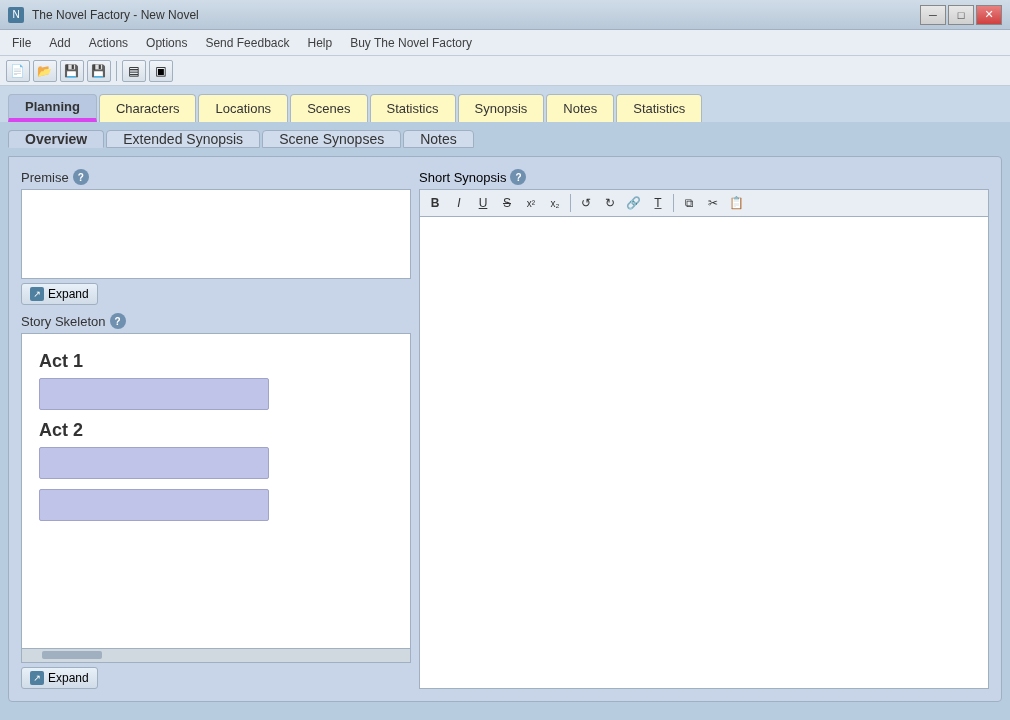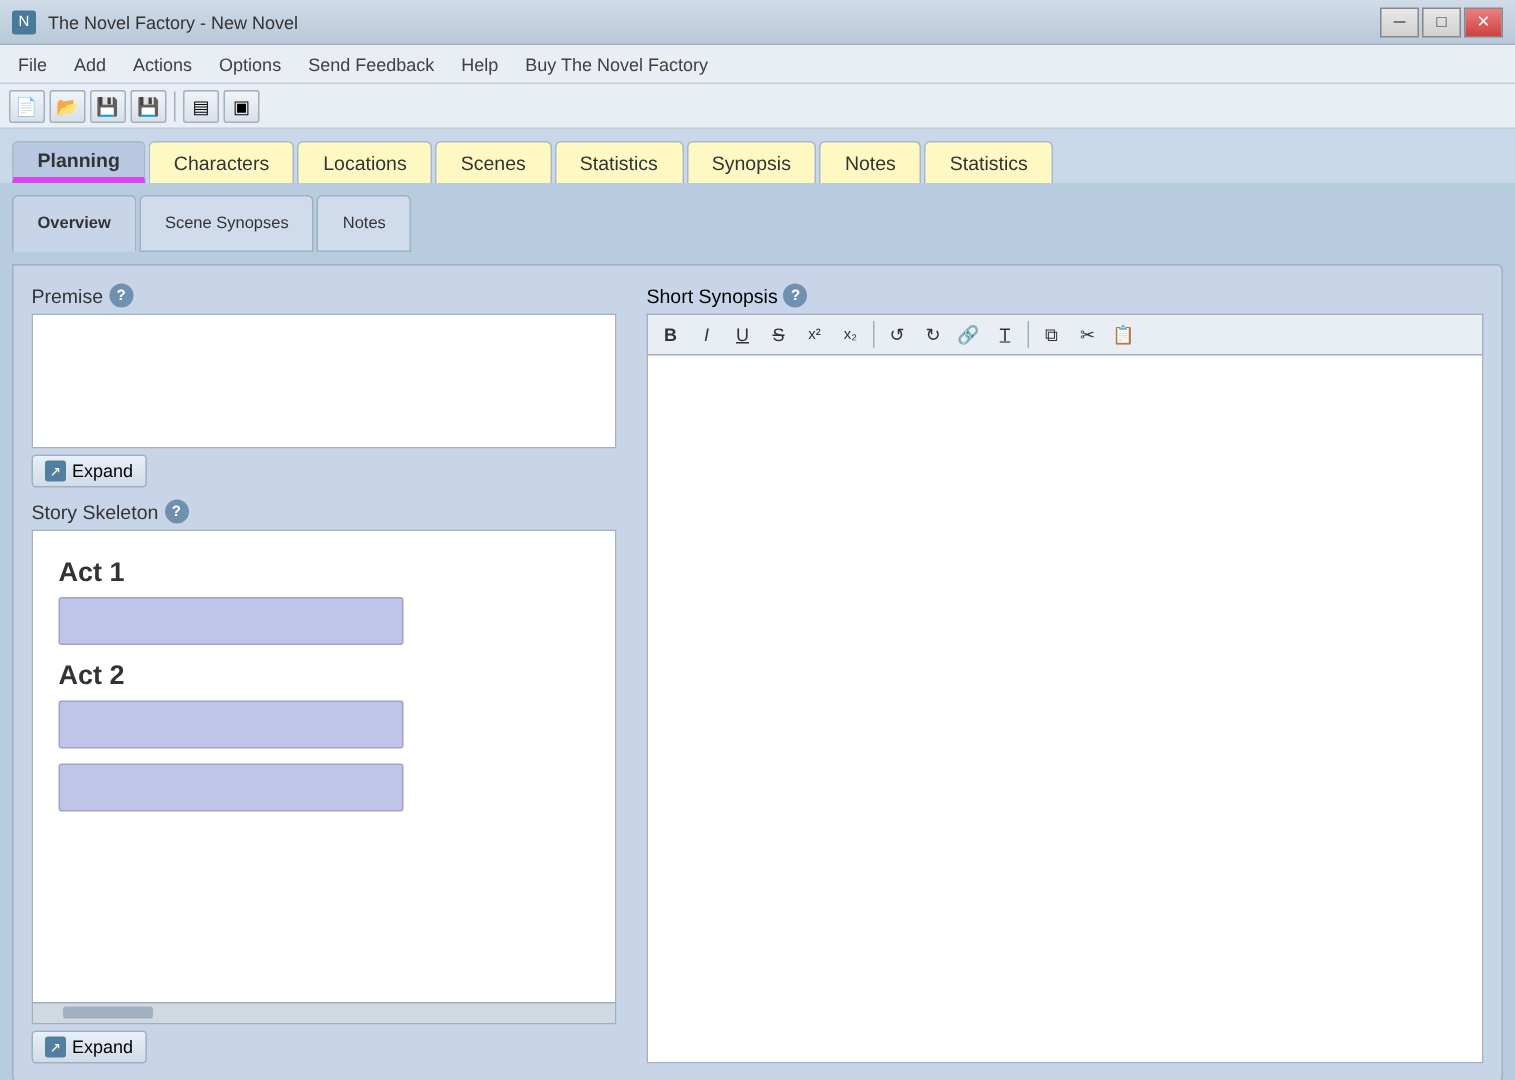--- a/index.html
+++ b/index.html
@@ -144,38 +144,38 @@
       height: calc(720px - 30px - 26px - 30px - 36px);
     }
 
     
     .sub-tabs {
       display: flex;
       gap: 2px;
       margin-bottom: 8px;
     }
     .sub-tab {
-      padding: 12px 16px;
-      cursor: pointer;
-      font-size: 11px;
+      padding: 0 16px;
+      cursor: pointer;
+      font-size: 14px;
       background: #d0dcec;
       border: 1px solid #a0b0c4;
       border-radius: 4px 4px 0 0;
       color: #333;
     }
     .sub-tab.active {
       background: #c8d4e8;
       border-bottom-color: #c8d4e8;
       font-weight: bold;
     }
 
     
     .panels-container {
       display: flex;
-      gap: 20px;
+      gap: 8px;
       background: #c8d4e8;
       border: 1px solid #a0b0c4;
       padding: 12px;
       border-radius: 0 4px 4px 4px;
       height: calc(100% - 36px);
     }
 
     
     .left-panel {
       width: 390px;
@@ -356,20 +356,21 @@
   <div class="main-tab">Statistics</div>
   <div class="main-tab">Synopsis</div>
   <div class="main-tab">Notes</div>
   <div class="main-tab">Statistics</div>
 </div>
 
 <div class="content-area">
 
   <div class="sub-tabs">
     <div class="sub-tab active">Overview</div>
+    <div class="sub-tab">Extended Synopsis</div>
     <div class="sub-tab">Scene Synopses</div>
     <div class="sub-tab">Notes</div>
   </div>
 
   <div class="panels-container">
 
     <div class="left-panel">
 
       <div class="premise-area">
         <div class="section-label">

